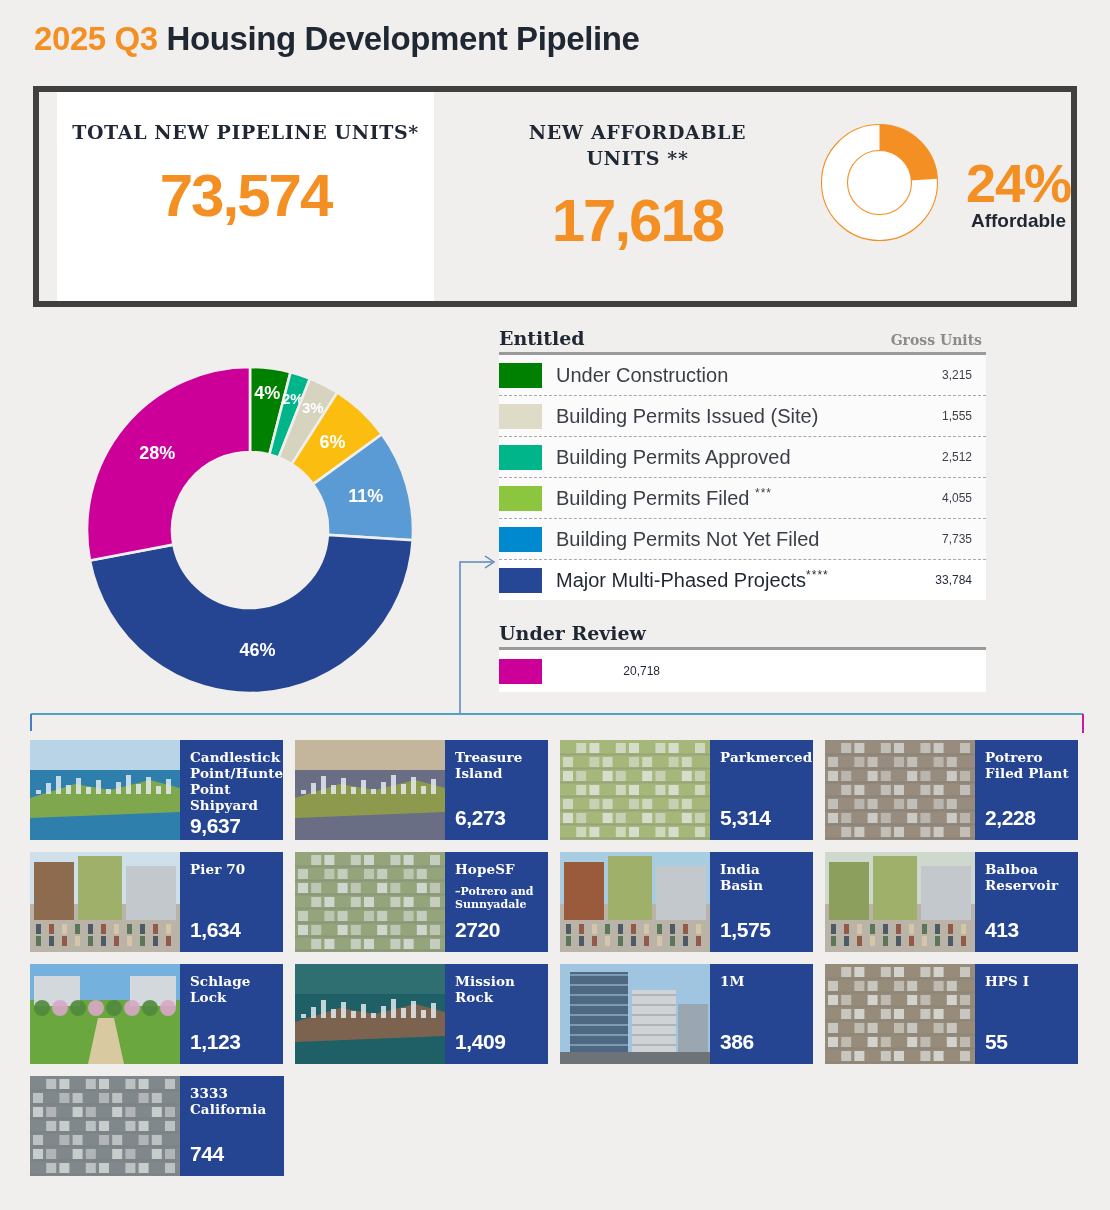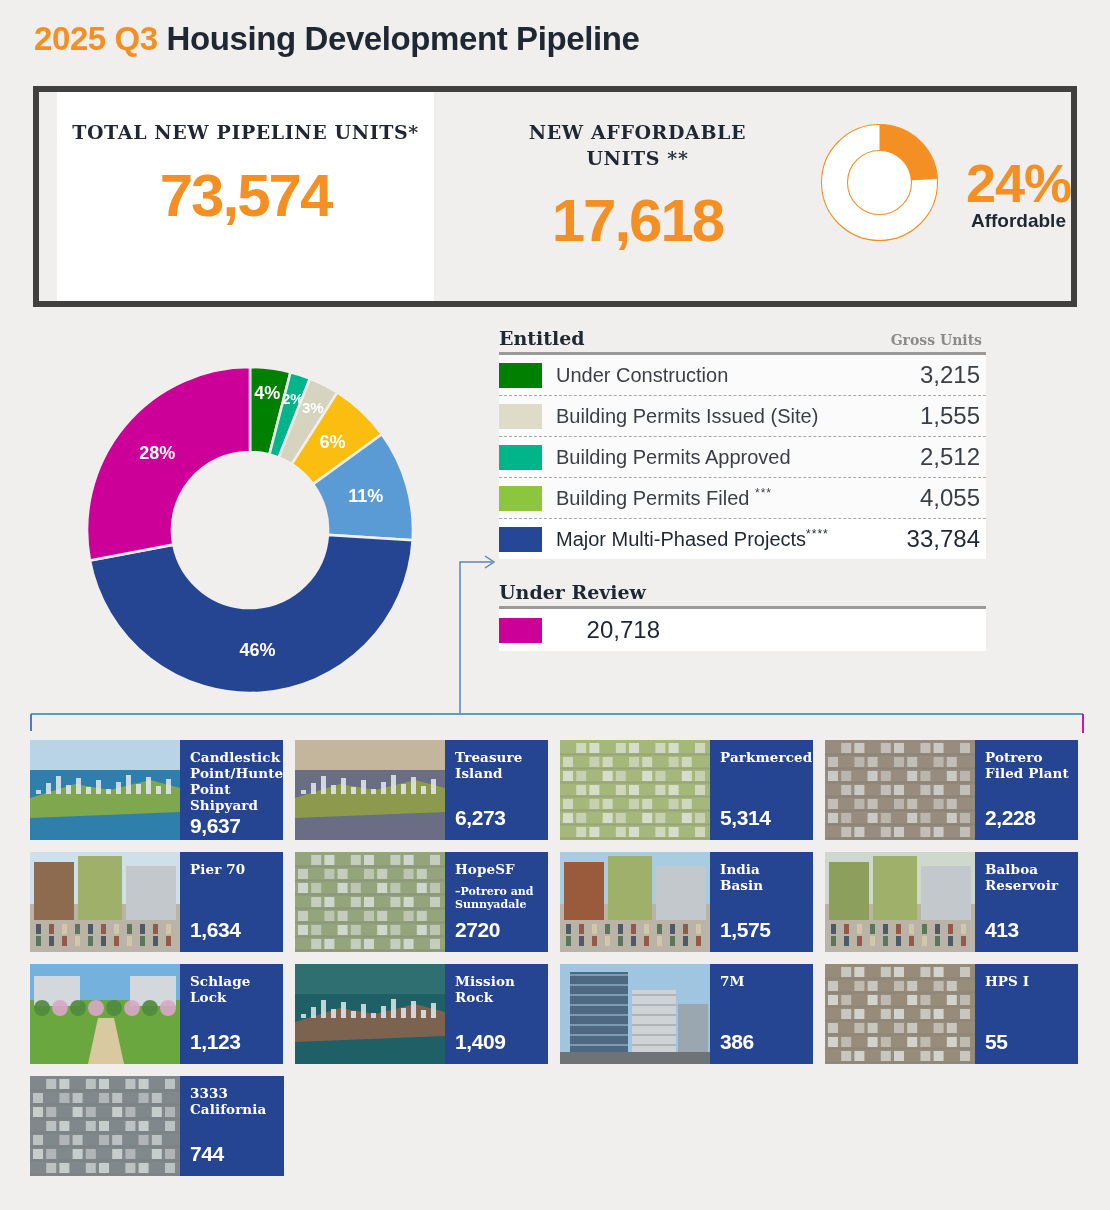--- a/index.html
+++ b/index.html
@@ -80,22 +80,22 @@
   }
   .lg-row.last{border-bottom:none;background:#ffffff;}
   .lg-row.solo{border-bottom:none;background:#ffffff;height:42px;}
   .sw{width:43px;height:25px;flex:0 0 43px;margin-right:14px;}
   .lg-name{
     flex:1;font-size:20px;color:#3a3f46;white-space:nowrap;
   }
   .lg-name.bold{color:#1f2733;font-weight:normal;}
   .lg-name sup{font-size:12px;vertical-align:super;letter-spacing:1px;}
   .lg-val{
-    font-size:24px;color:#3a3f46;text-align:right;
-    padding-right:6px;min-width:104px;
+    font-size:12px;color:#3a3f46;text-align:right;
+    padding-right:14px;min-width:104px;
   }
   .lg-val.bold{color:#1f2733;}
   .lg-gap{height:22px;}
 
   
   #connectors{position:absolute;left:0;top:0;width:1110px;height:1210px;pointer-events:none;}
 
   
   #cards{position:absolute;left:30px;top:740px;width:1060px;}
   .card-row{display:flex;margin-bottom:12px;}
@@ -189,20 +189,25 @@
       </div>
       <div class="lg-row">
         <span class="sw" style="background: rgb(0, 181, 137);"></span>
         <span class="lg-name">Building Permits Approved</span>
         <span class="lg-val">2,512</span>
       </div>
       <div class="lg-row">
         <span class="sw" style="background: rgb(140, 198, 63);"></span>
         <span class="lg-name">Building Permits Filed <sup>***</sup></span>
         <span class="lg-val">4,055</span>
+      </div>
+      <div class="lg-row">
+        <span class="sw" style="background: rgb(0, 137, 207);"></span>
+        <span class="lg-name">Building Permits Not Yet Filed</span>
+        <span class="lg-val">7,735</span>
       </div>
       <div class="lg-row last">
         <span class="sw" style="background: rgb(38, 71, 150);"></span>
         <span class="lg-name bold">Major Multi-Phased Projects<sup>****</sup></span>
         <span class="lg-val bold">33,784</span>
       </div>
     </div>
 
   <div class="lg-gap"></div>
 
@@ -669,21 +674,21 @@
             <rect x="72" y="30" width="44" height="2" fill="#9aa0a4" opacity="0.6"></rect>
             <rect x="72" y="40" width="44" height="2" fill="#9aa0a4" opacity="0.6"></rect>
             <rect x="72" y="50" width="44" height="2" fill="#9aa0a4" opacity="0.6"></rect>
             <rect x="72" y="60" width="44" height="2" fill="#9aa0a4" opacity="0.6"></rect>
             <rect x="72" y="70" width="44" height="2" fill="#9aa0a4" opacity="0.6"></rect>
             <rect x="72" y="80" width="44" height="2" fill="#9aa0a4" opacity="0.6"></rect>
             <rect x="72" y="90" width="44" height="2" fill="#9aa0a4" opacity="0.6"></rect>
             <rect x="0" y="88" width="150" height="12" fill="#6e7377"></rect>
           </svg></div>
         <div class="meta">
-          <div class="cname">7M</div>
+          <div class="cname">1M</div>
           <div class="cnum">386</div>
         </div>
       </div>
       <div class="card">
         <div class="thumb"><svg viewBox="0 0 150 100" width="150" height="100" preserveAspectRatio="none">
             <rect x="0" y="0" width="150" height="100" fill="#cdd6cc"></rect>
             <rect x="0" y="0" width="150" height="100" fill="#8f7f6c"></rect>
             <rect x="16.2" y="3" width="10" height="10" fill="#e3e6e3" opacity="0.68"></rect>
             <rect x="29.4" y="3" width="10" height="10" fill="#e3e6e3" opacity="0.81"></rect>
             <rect x="55.8" y="3" width="10" height="10" fill="#e3e6e3" opacity="0.68"></rect>

